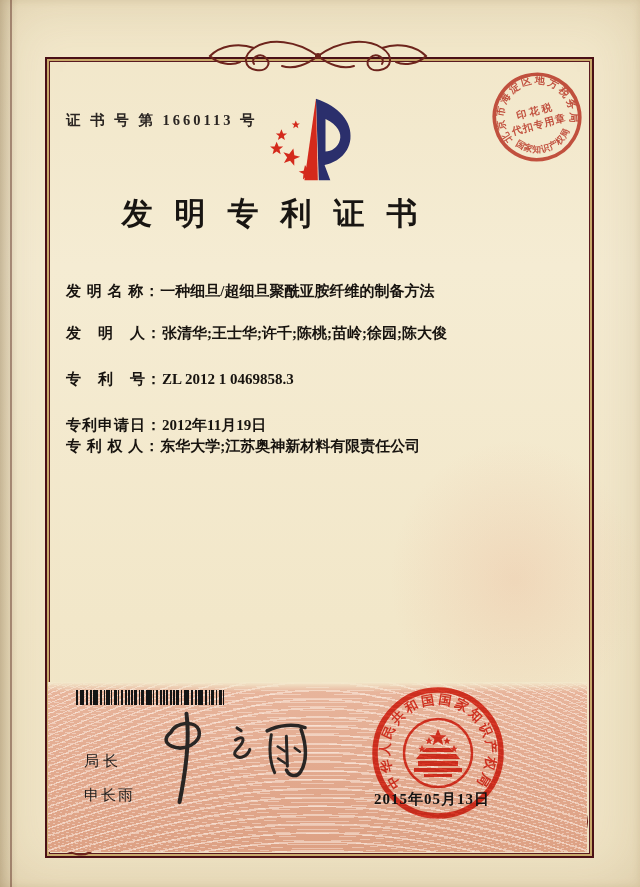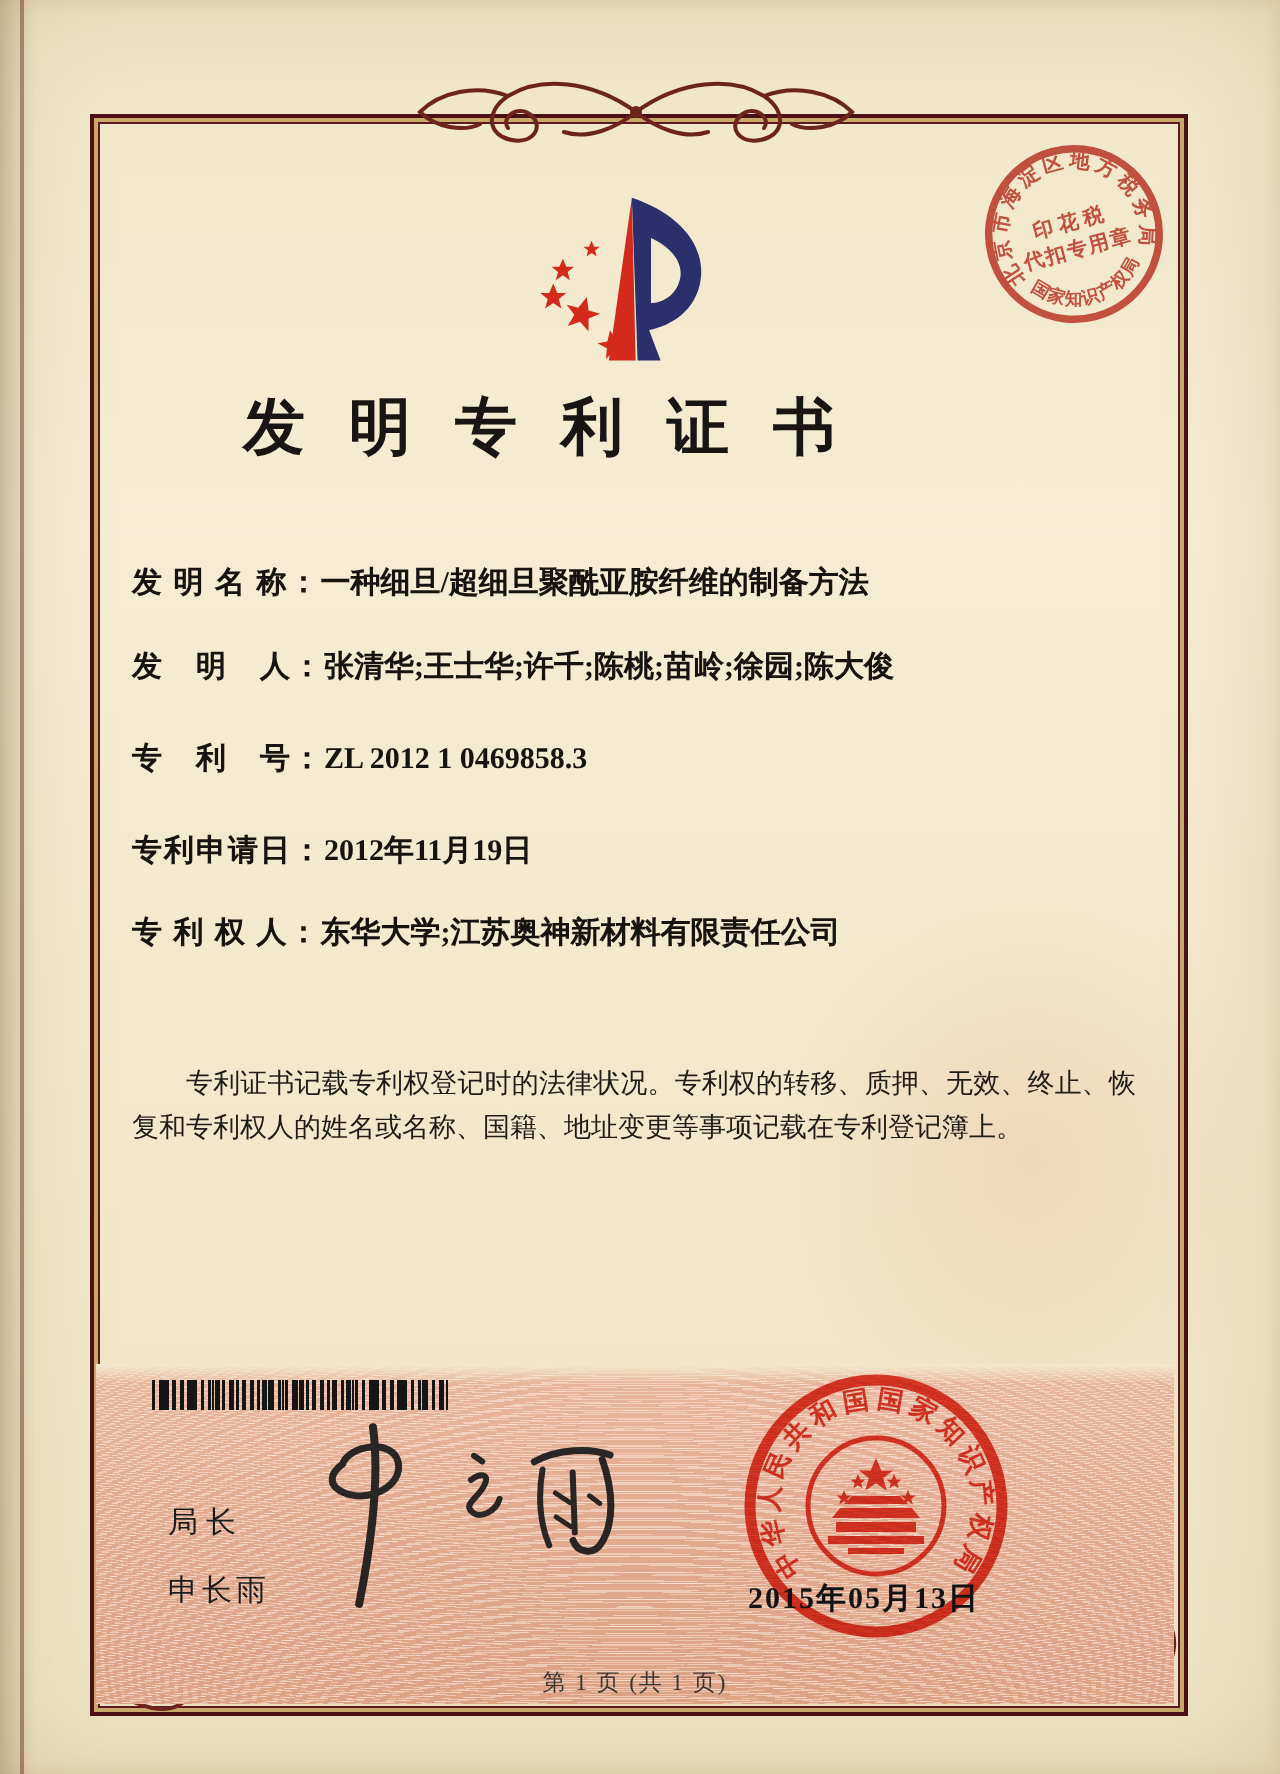--- a/index.html
+++ b/index.html
@@ -18,21 +18,21 @@
   .corner.bl{left:20px;top:758px;}
   .corner.br{left:536px;top:752px;transform:scaleX(-1);}
   .cert-no{position:absolute;left:66px;top:111px;font-size:14.5px;font-weight:600;letter-spacing:3px;color:#2a2522;}
   .logo{position:absolute;left:245px;top:94px;width:115px;height:95px;}
   .tax-stamp{position:absolute;left:486px;top:66px;width:102px;height:102px;transform:rotate(-15deg);
     mix-blend-mode:multiply;opacity:.85;}
   .title{position:absolute;left:45px;top:193px;width:451px;text-align:center;font-size:31px;font-weight:700;
     letter-spacing:22px;padding-left:20px;box-sizing:border-box;color:#181512;}
   .field{position:absolute;left:66px;font-size:15px;font-weight:600;color:#17130f;white-space:nowrap;}
   .field .lab{letter-spacing:1px;}
-  .f0{top:282px}.f1{top:324px}.f2{top:370px}.f3{top:416px}.f4{top:457px}.f5{top:507px}
+  .f0{top:282px}.f1{top:324px}.f2{top:370px}.f3{top:416px}.f4{top:437px}.f5{top:507px}
   .paras{position:absolute;left:66px;top:531px;width:502px;font-size:13.5px;line-height:21.5px;
     text-align:justify;color:#201c18;}
   .paras p{margin:0;text-indent:2em;}
   .band{position:absolute;left:48px;top:682px;width:539px;height:170px;
     background:
       repeating-radial-gradient(140% 100% at 50% -60%, rgba(255,244,235,.5) 0 1px, rgba(255,244,235,0) 1px 5px),
       repeating-radial-gradient(140% 100% at 50% 160%, rgba(255,244,235,.4) 0 1px, rgba(255,244,235,0) 1px 6px),
       linear-gradient(180deg,#e8b69d 0%,#e2a98e 55%,#dda184 100%);}
   .band-fade{position:absolute;left:0;top:0;width:100%;height:10px;background:linear-gradient(#f3e9cc,rgba(243,233,204,0));}
   .barcode{position:absolute;left:76px;top:690px;width:148px;height:15px;
@@ -76,20 +76,21 @@
     </g>
   </svg>
   <svg class="corner br" viewBox="0 0 80 100">
     <g stroke="#6d241c" fill="none" stroke-width="2" stroke-linecap="round">
       <path d="M58,8 C34,26 26,44 32,58 C36,68 48,70 54,62 C60,54 52,46 44,50 M32,58 C24,74 32,90 56,96 M56,96 C66,98 74,94 76,86 M44,50 C34,38 38,24 50,16"></path>
       <circle cx="60" cy="10" r="2.5" fill="#6d241c" stroke="none"></circle>
       <circle cx="76" cy="84" r="2.5" fill="#6d241c" stroke="none"></circle>
     </g>
   </svg>
 
+  <div class="cert-no">证 书 号 第 1660113 号</div>
 
   <svg class="logo" viewBox="0 0 120 95">
     <defs>
       <path id="star" d="M0,-10 L2.94,-3.09 L9.51,-3.09 L4.05,1.18 L5.88,8.09 L0,4 L-5.88,8.09 L-4.05,1.18 L-9.51,-3.09 L-2.94,-3.09 Z" fill="#d42a1c"></path>
     </defs>
     <path fill="#2b2f6c" fill-rule="evenodd" d="M74,3 C98,11 112,27 110,45 C108,62 94,70 83,72 L89,88 L77,88 Z M84,24 C97,30 101,39 99,46 C97,54 90,58 84,58 Z"></path>
     <path fill="#d42a1c" d="M74,3 L62,88 L76,88 Z"></path>
     <use href="#star" transform="translate(38,41) scale(0.62)"></use>
     <use href="#star" transform="translate(53,30) scale(0.45)"></use>
     <use href="#star" transform="translate(33,55) scale(0.72)"></use>
@@ -115,21 +116,20 @@
 
   <div class="title">发明专利证书</div>
 
   <div class="field f1"><span class="lab">发　明　人：</span><span>张清华;王士华;许千;陈桃;苗岭;徐园;陈大俊</span></div>
   <div class="field f0"><span class="lab">发 明 名 称：</span><span>一种细旦/超细旦聚酰亚胺纤维的制备方法</span></div>
   <div class="field f2"><span class="lab">专　利　号：</span><span>ZL 2012 1 0469858.3</span></div>
   <div class="field f3"><span class="lab">专利申请日：</span><span>2012年11月19日</span></div>
   <div class="field f4"><span class="lab">专 利 权 人：</span><span>东华大学;江苏奥神新材料有限责任公司</span></div>
 
   <div class="paras">
-    <p>专利证书记载专利权登记时的法律状况。专利权的转移、质押、无效、终止、恢复和专利权人的姓名或名称、国籍、地址变更等事项记载在专利登记簿上。</p>
   </div>
 
   <div class="band">
     <div class="band-fade"></div>
   </div>
 
   <div class="barcode"></div>
 
   <div class="officer-title">局长</div>
   <div class="officer-name">申长雨</div>
@@ -165,15 +165,14 @@
         <use href="#st2" transform="translate(-9,-12) scale(0.4)"></use>
         <use href="#st2" transform="translate(9,-12) scale(0.4)"></use>
         <use href="#st2" transform="translate(16,-4) scale(0.4)"></use>
         <path d="M-16,-1 L16,-1 L12,-5 L-12,-5 Z M-22,6 L22,6 L18,1 L-18,1 Z M-20,8 L20,8 L20,13 L-20,13 Z M-24,15 L24,15 L24,19 L-24,19 Z M-14,21 L14,21 L14,24 L-14,24 Z"></path>
       </g>
     </g>
   </svg>
 
   <div class="seal-date">2015年05月13日</div>
 
-  <div class="footer">第 1 页 (共 1 页)</div>
 
 </div>
 
 </body></html>

